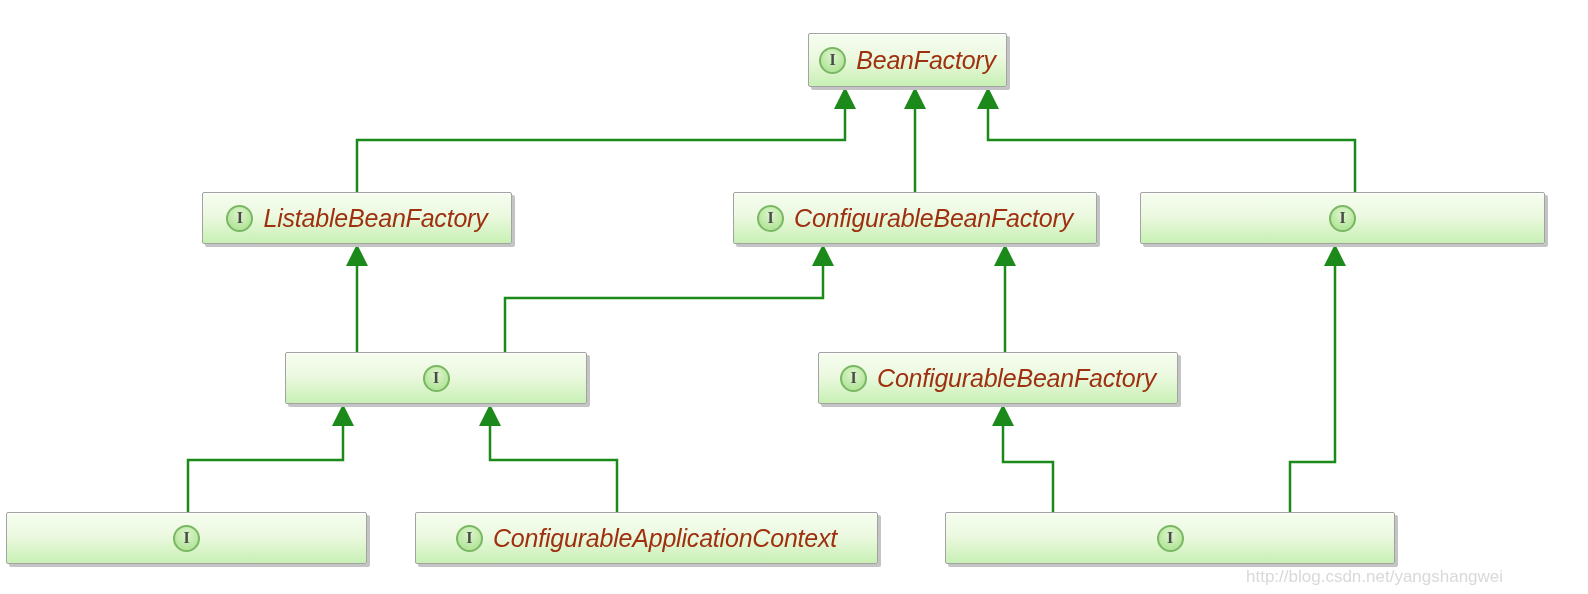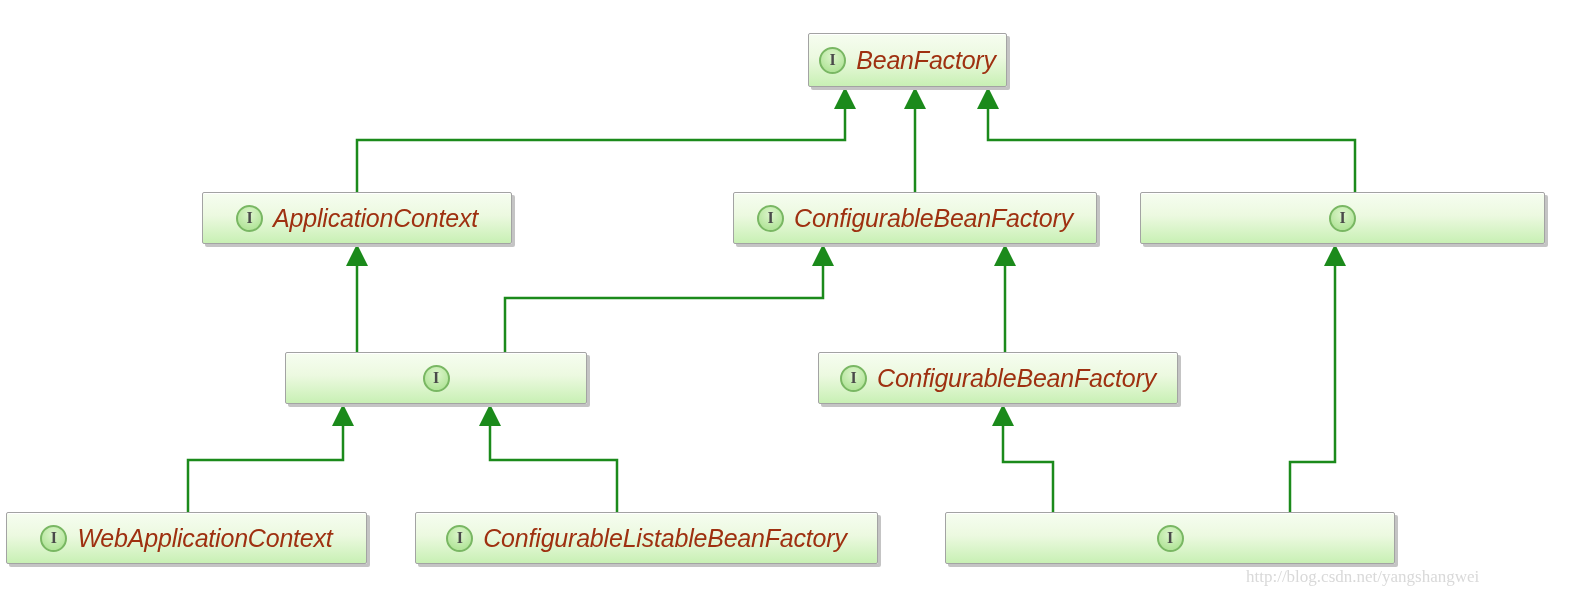--- a/index.html
+++ b/index.html
@@ -38,21 +38,21 @@
   #n-listable           {left:202px; top:192px; width:310px;}
   #n-hierarchical       {left:733px; top:192px; width:364px;}
   #n-autowire           {left:1140px;top:192px; width:405px;}
   #n-appcontext         {left:285px; top:352px; width:302px;}
   #n-configbf           {left:818px; top:352px; width:360px;}
   #n-webapp             {left:6px;   top:512px; width:361px;}
   #n-configapp          {left:415px; top:512px; width:463px;}
   #n-configlistable     {left:945px; top:512px; width:450px;}
   #watermark{
     position:absolute;left:1246px;top:568px;z-index:3;
-    font-family:Liberation Serif, serif;font-size:17px;line-height:1;
+    font-family:Liberation Sans, sans-serif;font-size:17px;line-height:1;
     color:var(--watermark,#d9d9d9);letter-spacing:0px;
   }
 </style>
 </head>
 <body>
 
 <div id="canvas">
 
   <svg id="edges" width="1588" height="594">
       <g>
@@ -101,21 +101,21 @@
     <span class="ic">
         <i>I</i>
       </span>
     <span class="lbl">BeanFactory</span>
   </div>
 
   <div class="node" id="n-listable">
     <span class="ic">
         <i>I</i>
       </span>
-    <span class="lbl">ApplicationContext</span>
+    <span class="lbl">ListableBeanFactory</span>
   </div>
 
   <div class="node" id="n-hierarchical">
     <span class="ic">
         <i>I</i>
       </span>
     <span class="lbl">ConfigurableBeanFactory</span>
   </div>
 
   <div class="node" id="n-autowire">
@@ -134,28 +134,27 @@
     <span class="ic">
         <i>I</i>
       </span>
     <span class="lbl">ConfigurableBeanFactory</span>
   </div>
 
   <div class="node" id="n-webapp">
     <span class="ic">
         <i>I</i>
       </span>
-    <span class="lbl">WebApplicationContext</span>
   </div>
 
   <div class="node" id="n-configapp">
     <span class="ic">
         <i>I</i>
       </span>
-    <span class="lbl">ConfigurableListableBeanFactory</span>
+    <span class="lbl">ConfigurableApplicationContext</span>
   </div>
 
   <div class="node" id="n-configlistable">
     <span class="ic">
         <i>I</i>
       </span>
   </div>
 
   <div id="watermark">http://blog.csdn.net/yangshangwei</div>
 

